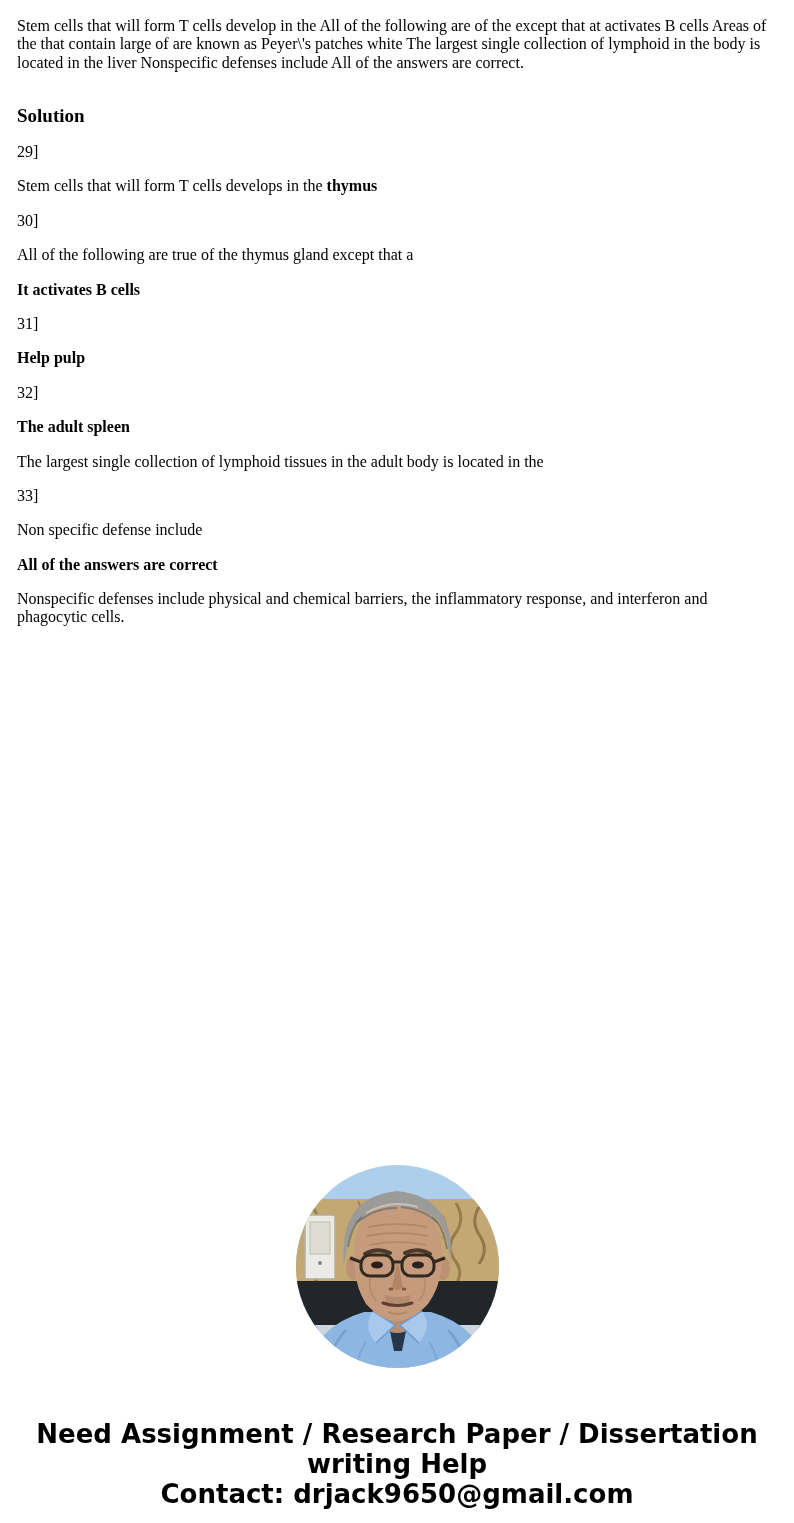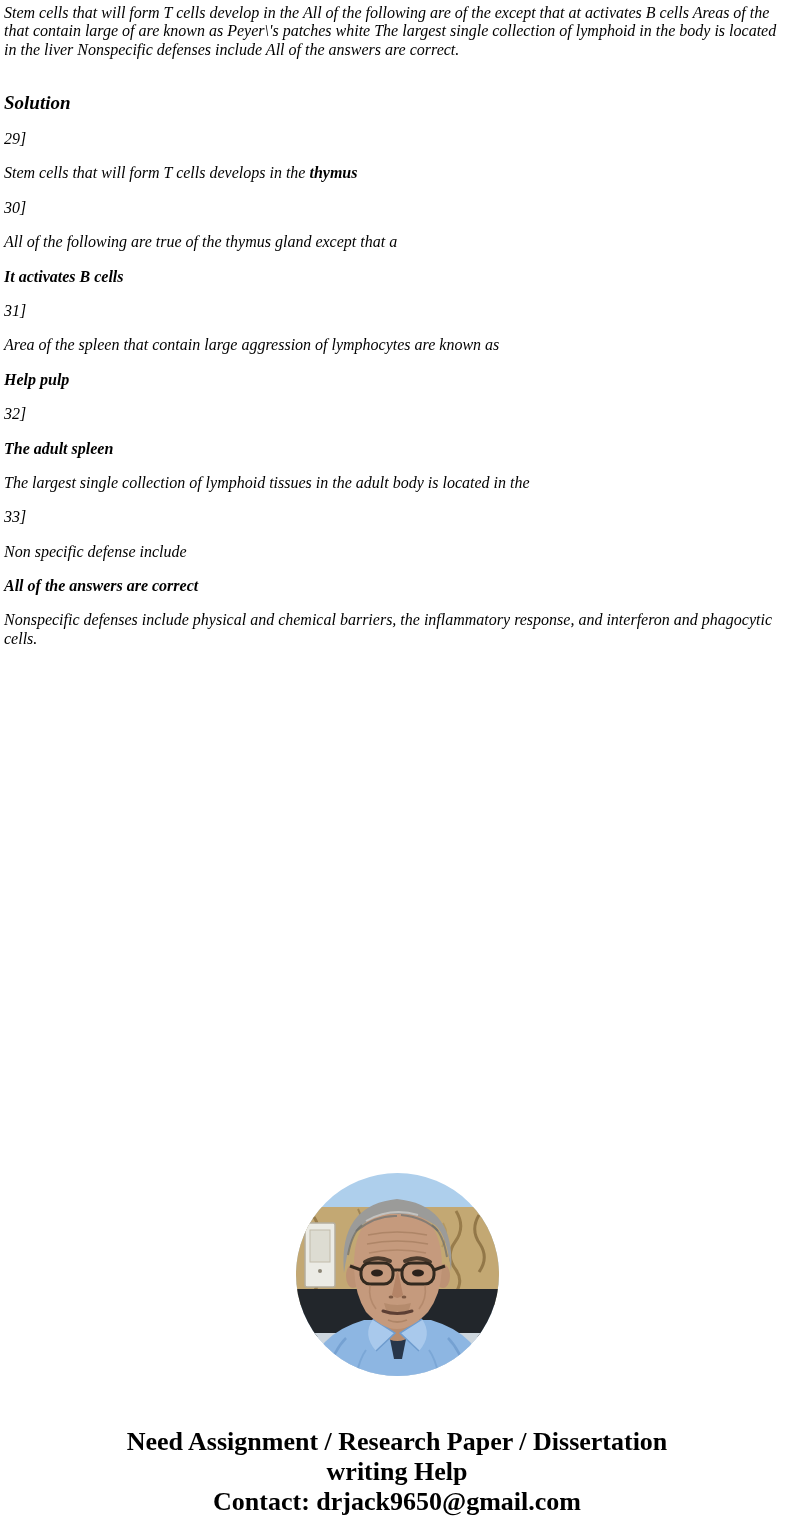--- a/index.html
+++ b/index.html
@@ -5,25 +5,24 @@
   html, body { margin: 0; padding: 0; background: #ffffff; }
   .page {
     position: relative;
     width: 794px;
     height: 1523px;
     overflow: hidden;
     background: #ffffff;
     color: #000000;
   }
   .doc {
-    padding: 4px;
+    padding: 17px;
     font-family: "Liberation Serif", serif;
     font-size: 16px;
     color: #000000;
-    font-style: italic;
   }
   .para {
     margin: 16px 0;
     line-height: 1.15;
   }
   .para.first { margin-top: 0; }
   .para .inline-answer { font-weight: bold; }
   .para.answer { font-weight: bold; }
   .solution-heading {
     font-family: "Liberation Serif", serif;
@@ -42,42 +41,41 @@
   .footer {
     margin-top: 51px;
     width: 794px;
     text-align: center;
     font-family: "DejaVu Sans", sans-serif;
     font-weight: bold;
     font-size: 26px;
     line-height: 30px;
     color: #000000;
   }
-  .footer-line { white-space: nowrap; font-family: Liberation Serif, serif; }
+  .footer-line { white-space: nowrap; }
 </style>
 </head>
 <body>
 
 <div class="page">
 
   <div class="doc">
 
     <p class="para first">Stem cells that will form T cells develop in the All of the following are of the except that at activates B cells Areas of the that contain large of are known as Peyer\'s patches white The largest single collection of lymphoid in the body is located in the liver Nonspecific defenses include All of the answers are correct.</p>
 
     <h3 class="solution-heading">Solution</h3>
 
     <p class="para">29]</p>
     <p class="para"><span>Stem cells that will form T cells develops in the </span><span class="inline-answer">thymus</span></p>
 
     <p class="para">30]</p>
     <p class="para">All of the following are true of the thymus gland except that a</p>
     <p class="para answer">It activates B cells</p>
 
     <p class="para">31]</p>
-    <p class="para">Area of the spleen that contain large aggression of lymphocytes are known as</p>
     <p class="para answer">Help pulp</p>
 
     <p class="para">32]</p>
     <p class="para answer">The adult spleen</p>
     <p class="para">The largest single collection of lymphoid tissues in the adult body is located in the</p>
 
     <p class="para">33]</p>
     <p class="para">Non specific defense include</p>
     <p class="para answer">All of the answers are correct</p>
 

